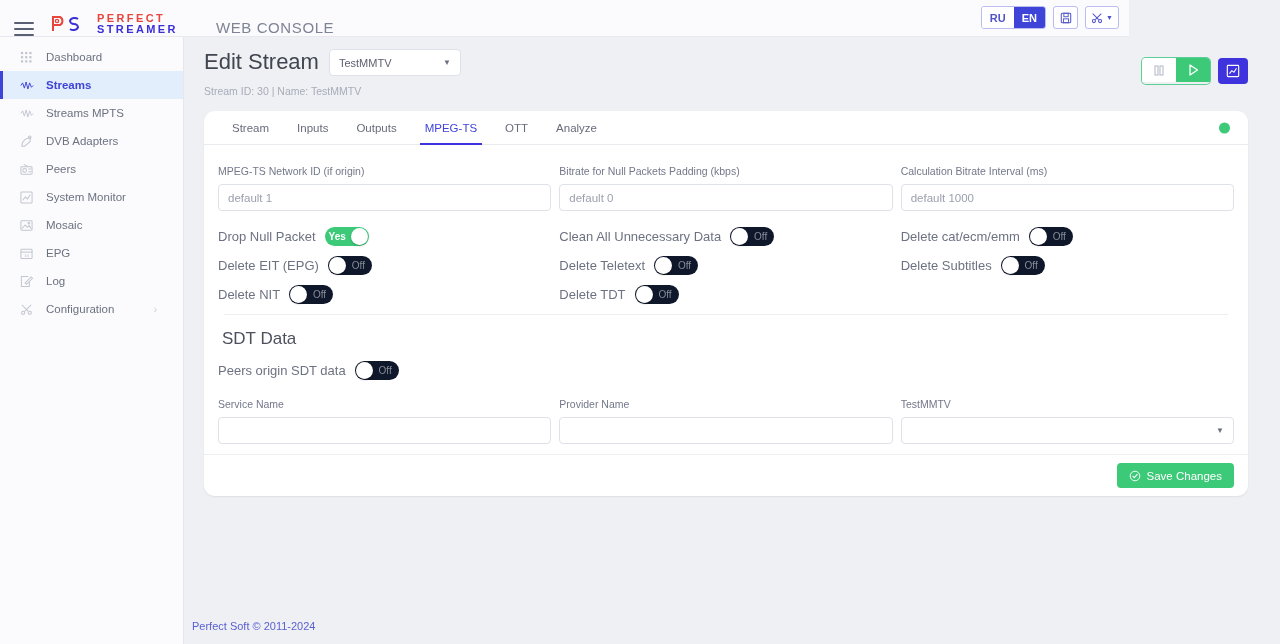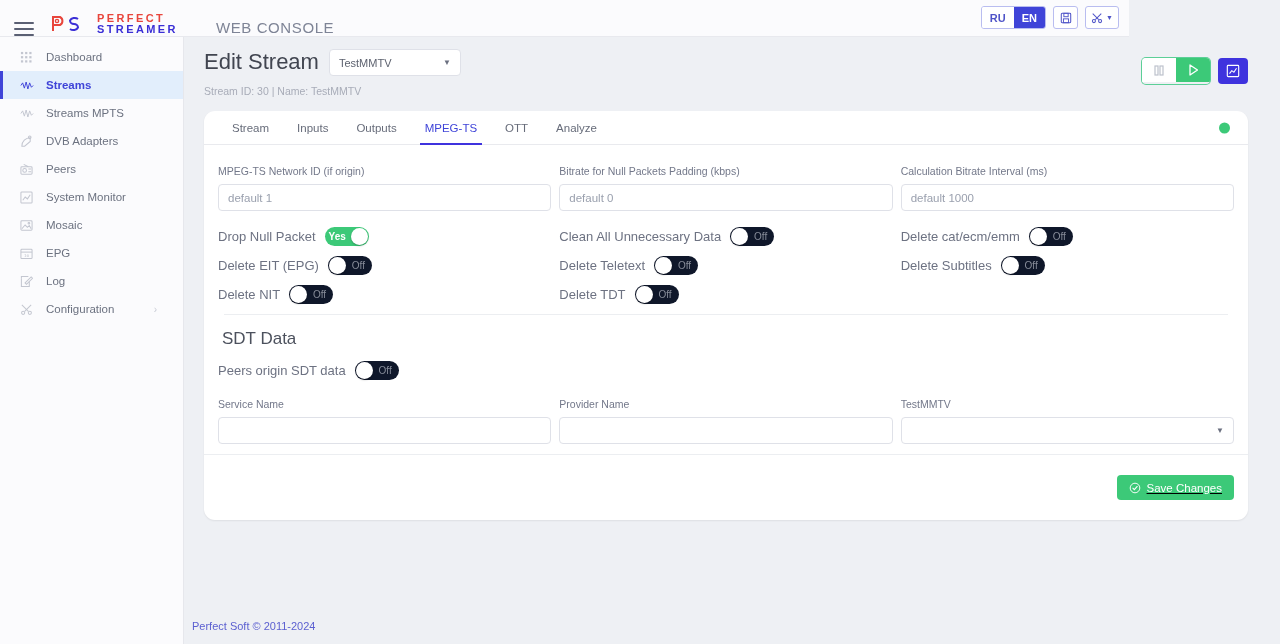--- a/index.html
+++ b/index.html
@@ -172,23 +172,22 @@
   }
   .switch.on { background: #3cc978; }
   .switch.on .knob { left: auto; right: 1px; }
   .switch.on .stext { right: auto; left: 4px; color: #fff; font-weight: bold; }
 
   .divider { height: 1px; background: #eceef1; margin: 8px 6px 0 6px; }
 
   .section-title { font-size: 17px; color: #4c515d; margin: 14px 0 0 4px; font-weight: normal; }
 
   .card-footer {
-    border-top: 1px solid #eceef1; padding: 20px 14px; display: flex;
+    border-top: 1px solid #eceef1; padding: 8px 14px; display: flex;
     justify-content: flex-end;
-    text-decoration: underline;
   }
   .save-btn {
     background: #3cc978; color: #fff; border: none; border-radius: 4px;
     height: 25px; padding: 0 12px; font-size: 11.5px; display: flex;
     align-items: center; gap: 6px; cursor: pointer;
     font-family: "Liberation Sans", sans-serif;
   }
 
   .footer-note {
     position: absolute; left: 192px; bottom: 12px;

